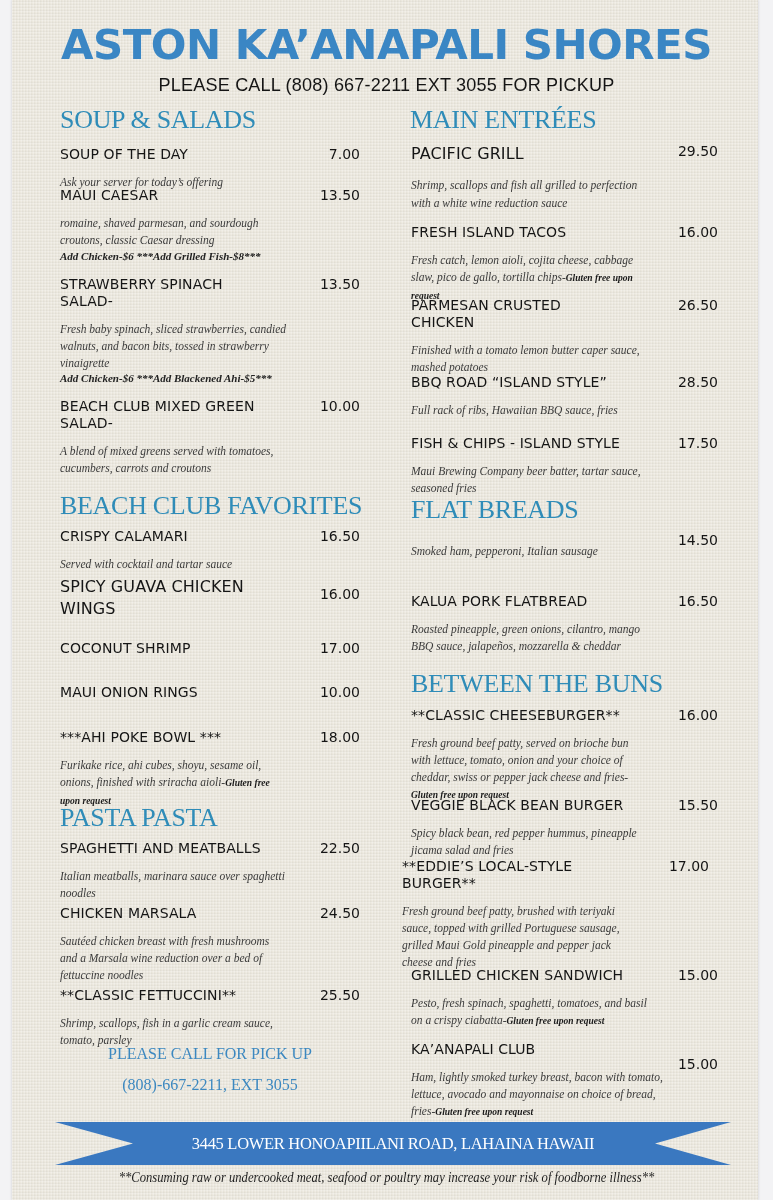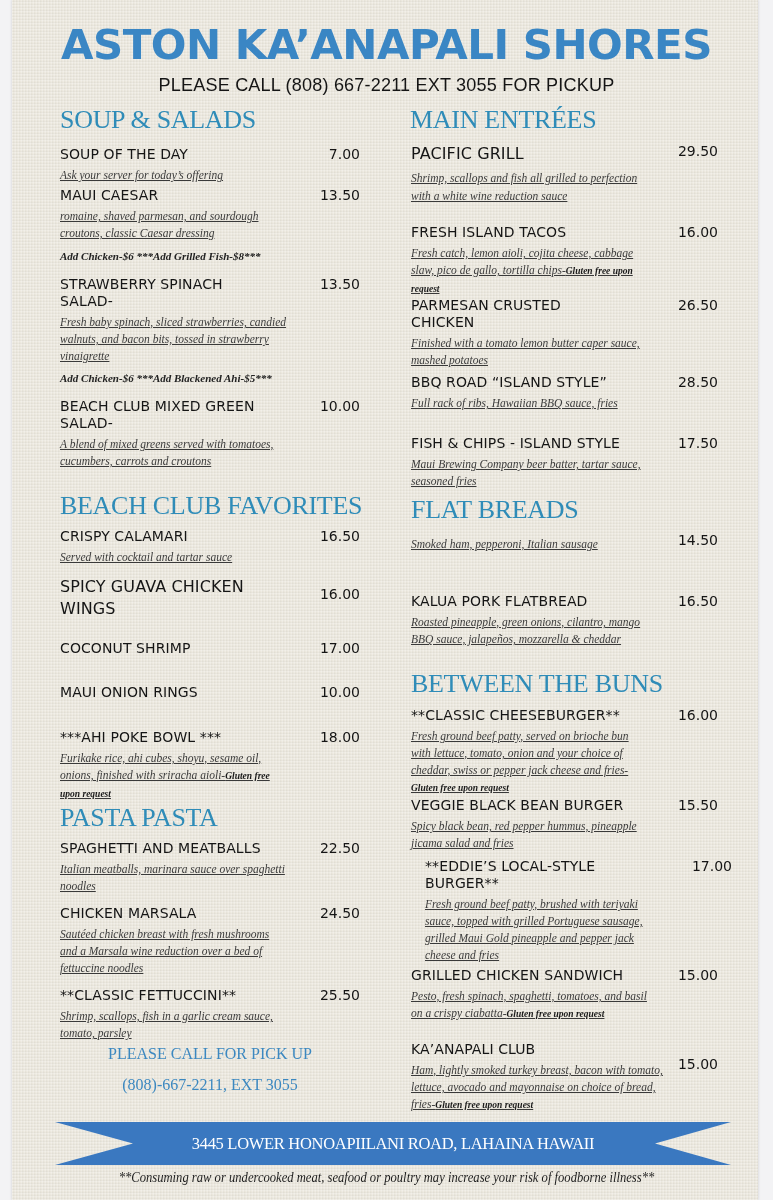--- a/index.html
+++ b/index.html
@@ -35,21 +35,21 @@
     font-family:"DejaVu Sans", sans-serif; font-size:14px; color:#151515;
     line-height:17px; letter-spacing:0.1px;
   }
   .item-name.big { font-size:16px; line-height:22px; }
   .item-price {
     position:absolute; right:0; top:0;
     font-family:"DejaVu Sans", sans-serif; font-size:14px; color:#151515;
   }
   .item-desc {
     font-family:"Liberation Serif", serif; font-style:italic;
-    font-size:11.5px; color:#3a3a3a; line-height:17px; margin-top:4px;text-decoration:underline;
+    font-size:11.5px; color:#3a3a3a; line-height:17px; margin-top:11px;
   }
   .gf { font-style:italic; font-weight:bold; font-size:9.5px; color:#1a1a1a; }
   .addon {
     position:absolute; font-family:"Liberation Serif", serif; font-style:italic;
     font-weight:bold; font-size:11px; color:#222;
   }
   .callout {
     position:absolute; left:60px; width:300px; text-align:center;
     font-family:"Liberation Serif", serif; font-size:16px; color:#3c88c0;
   }
@@ -210,21 +210,21 @@
   <div class="item-price">16.00</div>
   <div class="item-desc" style="width:235px;"><span>Fresh ground beef patty, served on brioche bun with lettuce, tomato, onion and your choice of cheddar, swiss or pepper jack cheese and fries-</span><br><span class="gf">Gluten free upon request</span></div>
 </div>
 
 <div class="item" style="left:411px;top:797px;width:307px;">
   <div class="item-name">VEGGIE BLACK BEAN  BURGER</div>
   <div class="item-price">15.50</div>
   <div class="item-desc" style="width:245px;">Spicy black bean, red pepper hummus, pineapple jicama salad  and fries</div>
 </div>
 
-<div class="item" style="left:425px;top:858px;width:307px;">
+<div class="item" style="left:402px;top:858px;width:307px;">
   <div class="item-name" style="width:200px;">**EDDIE’S LOCAL-STYLE BURGER**</div>
   <div class="item-price">17.00</div>
   <div class="item-desc" style="width:240px;">Fresh ground beef patty, brushed with teriyaki sauce, topped with grilled Portuguese sausage, grilled Maui Gold pineapple and pepper jack cheese and fries</div>
 </div>
 
 <div class="item" style="left:411px;top:967px;width:307px;">
   <div class="item-name">GRILLED CHICKEN SANDWICH</div>
   <div class="item-price">15.00</div>
   <div class="item-desc" style="width:250px;"><span>Pesto, fresh spinach, spaghetti, tomatoes, and basil on a crispy ciabatta-</span><span class="gf">Gluten free upon request</span></div>
 </div>

